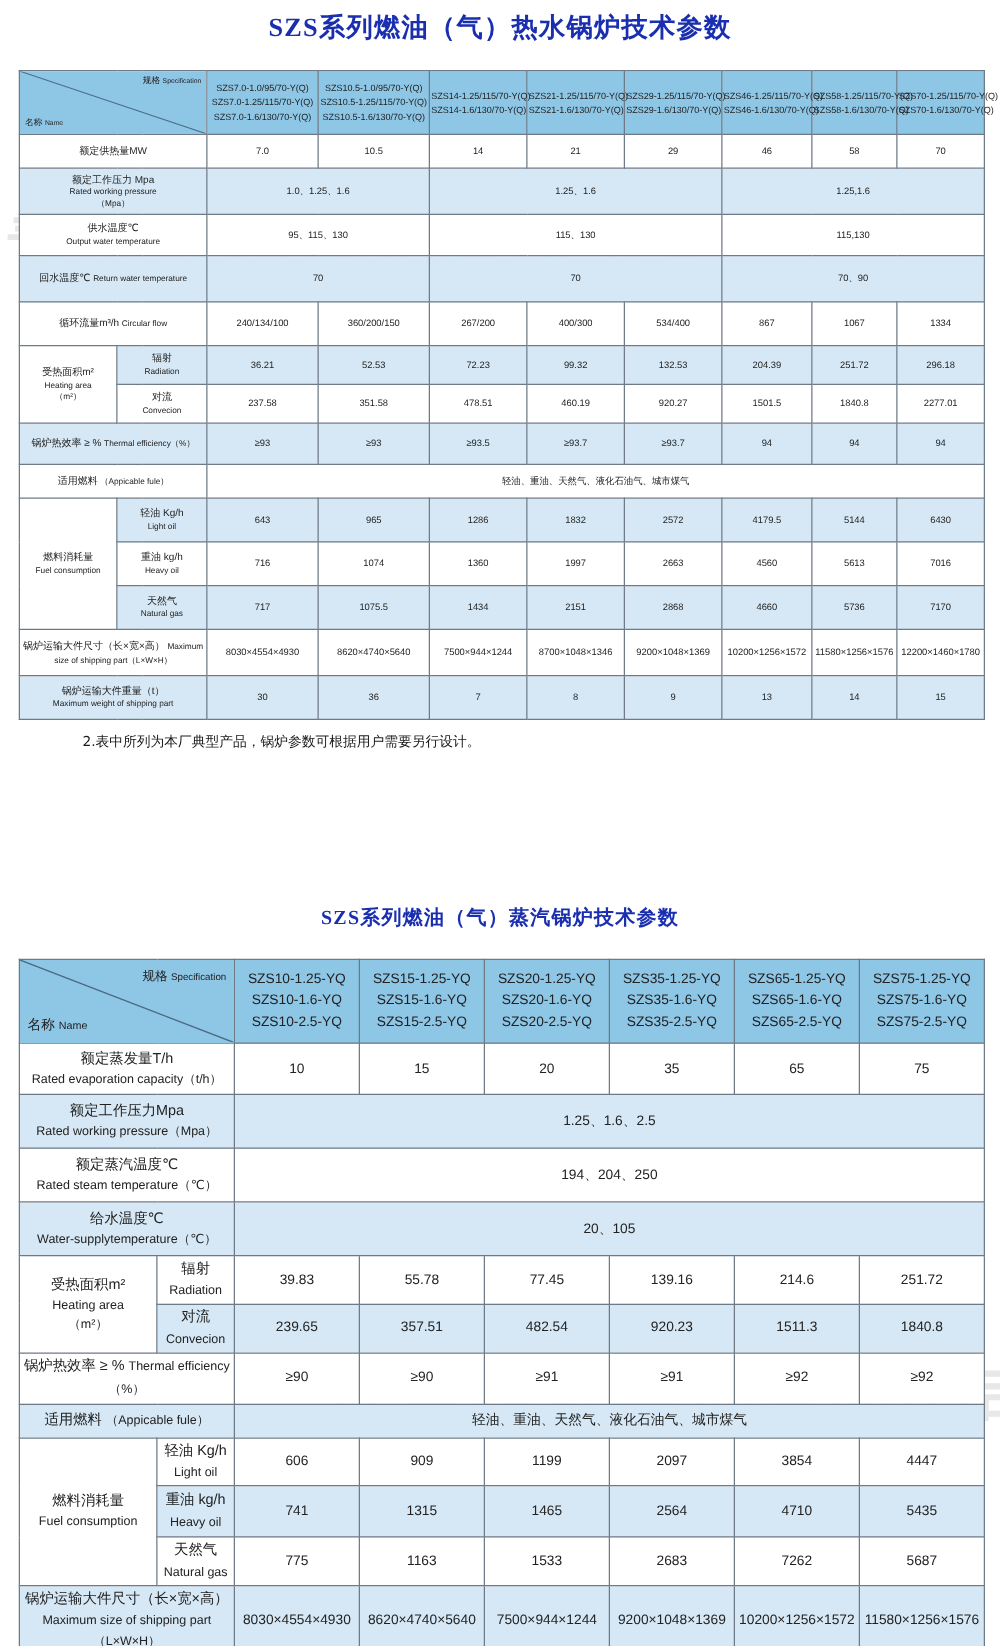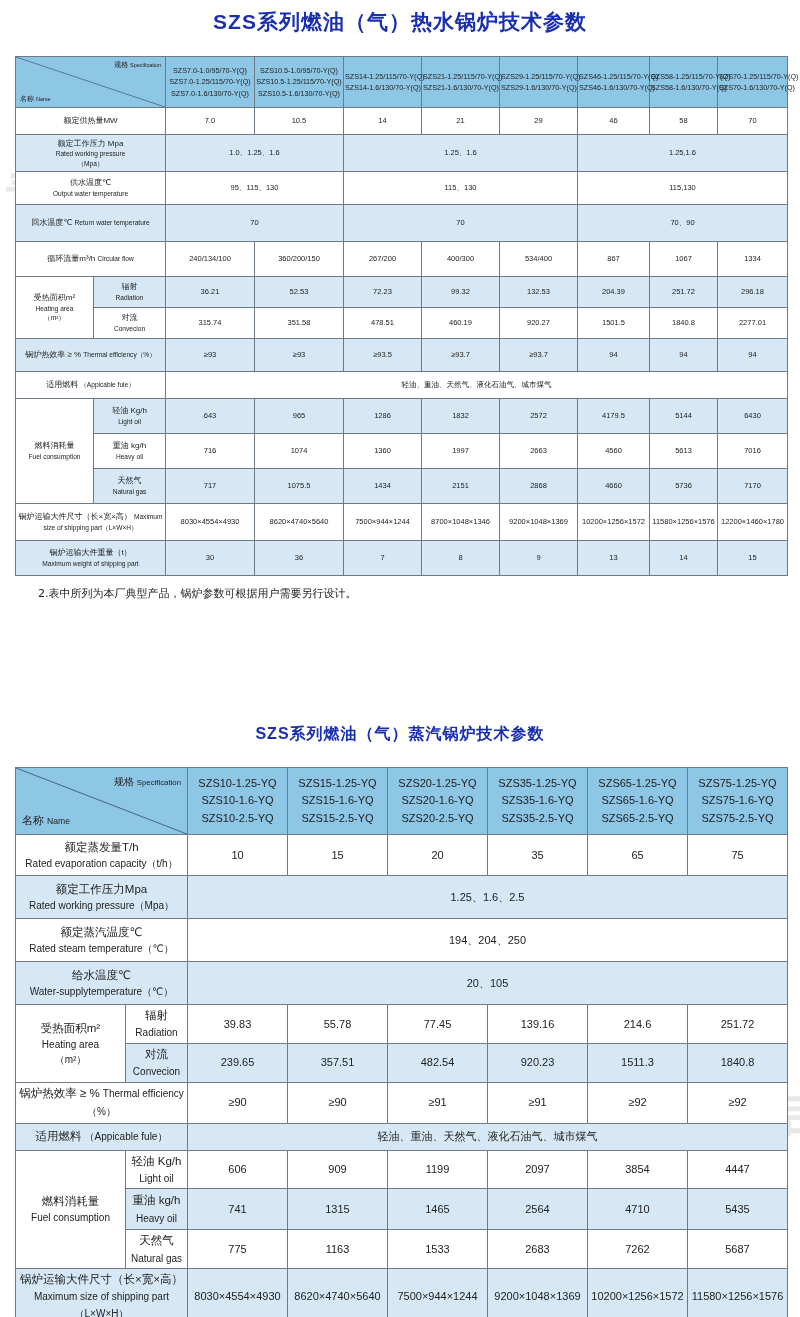--- a/index.html
+++ b/index.html
@@ -35,21 +35,21 @@
   .sec-1 { top: 0; }
   .sec-2 { top: 700px; }
 
   .title {
     text-align: center;
     color: #1a2fb0;
     font-weight: bold;
     font-size: 21px;
     letter-spacing: 1px;
     padding-top: 8px;
-    font-family: Liberation Sans, sans-serif;
+    font-family: Liberation Serif, serif;
   }
   .sec-2 .title { font-size: 16px; padding-top: 24px; }
 
   
   table {
     border-collapse: collapse;
     table-layout: fixed;
     position: relative;
     z-index: 10;
   }
@@ -115,21 +115,21 @@
   
   .notes {
     margin: 8px 0 0 38px;
     font-size: 11px;
     line-height: 1.75;
     color: #1a1a1a;
     font-family: "DejaVu Sans", sans-serif;
     position: relative;
     z-index: 10;
   }
-  .notes .l2 { }
+  .notes .l2 { margin-left: 28px; }
 </style>
 </head>
 <body>
 
 <div class="watermark wm-1">青岛胜利锅炉有限公司</div>
 <div class="watermark wm-2">青岛胜利锅炉有限公司</div>
 
 <div class="section sec-1">
 
   <div class="title">SZS系列燃油（气）热水锅炉技术参数</div>
@@ -271,21 +271,21 @@
         <td class="blue">204.39</td>
         <td class="blue">251.72</td>
         <td class="blue">296.18</td>
       </tr>
 
       <tr>
         <td class="sublbl" colspan="2" style="height:26px">
           <div class="cn">对流</div>
           <div class="en">Convecion</div>
         </td>
-        <td>315.74</td>
+        <td>237.58</td>
         <td>351.58</td>
         <td>478.51</td>
         <td>460.19</td>
         <td>920.27</td>
         <td>1501.5</td>
         <td>1840.8</td>
         <td>2277.01</td>
       </tr>
 
       <tr>

